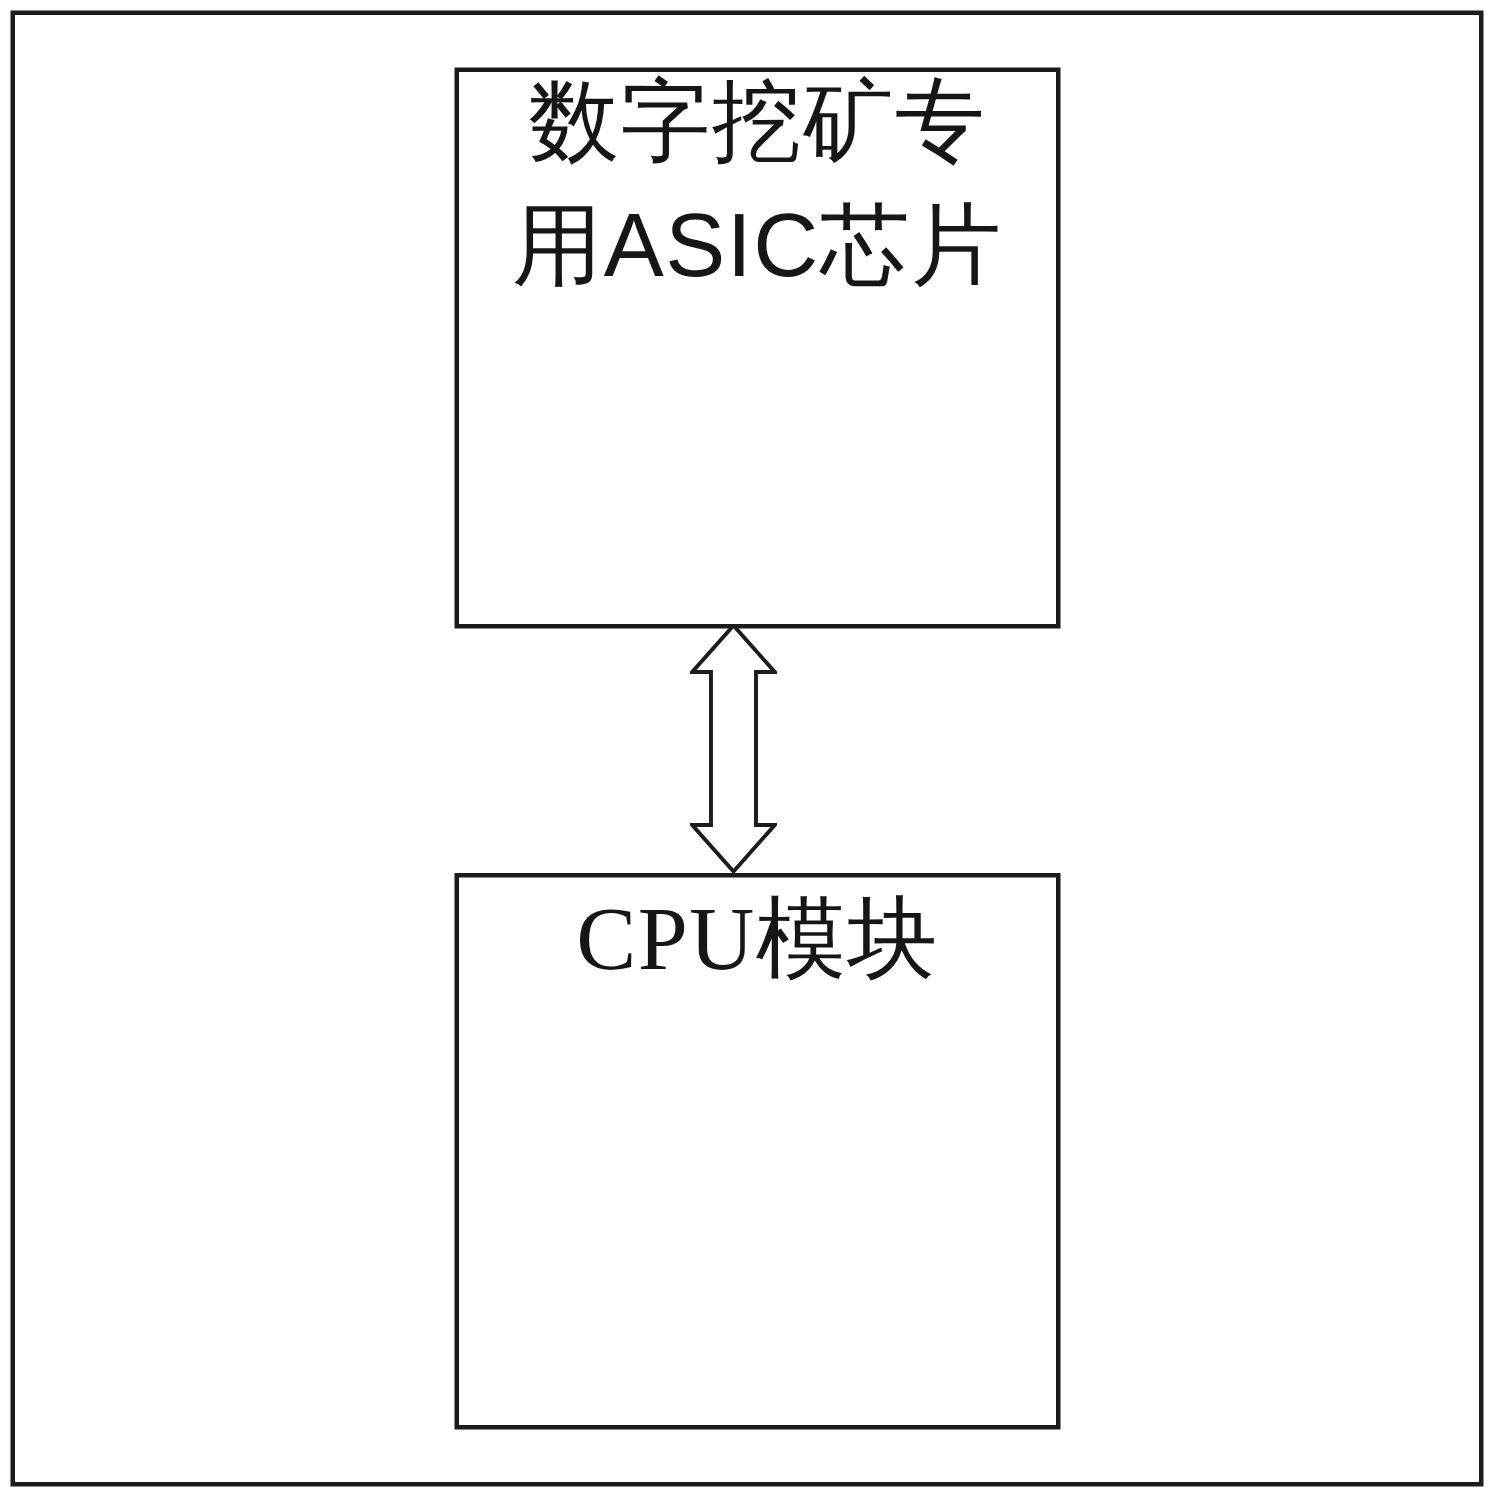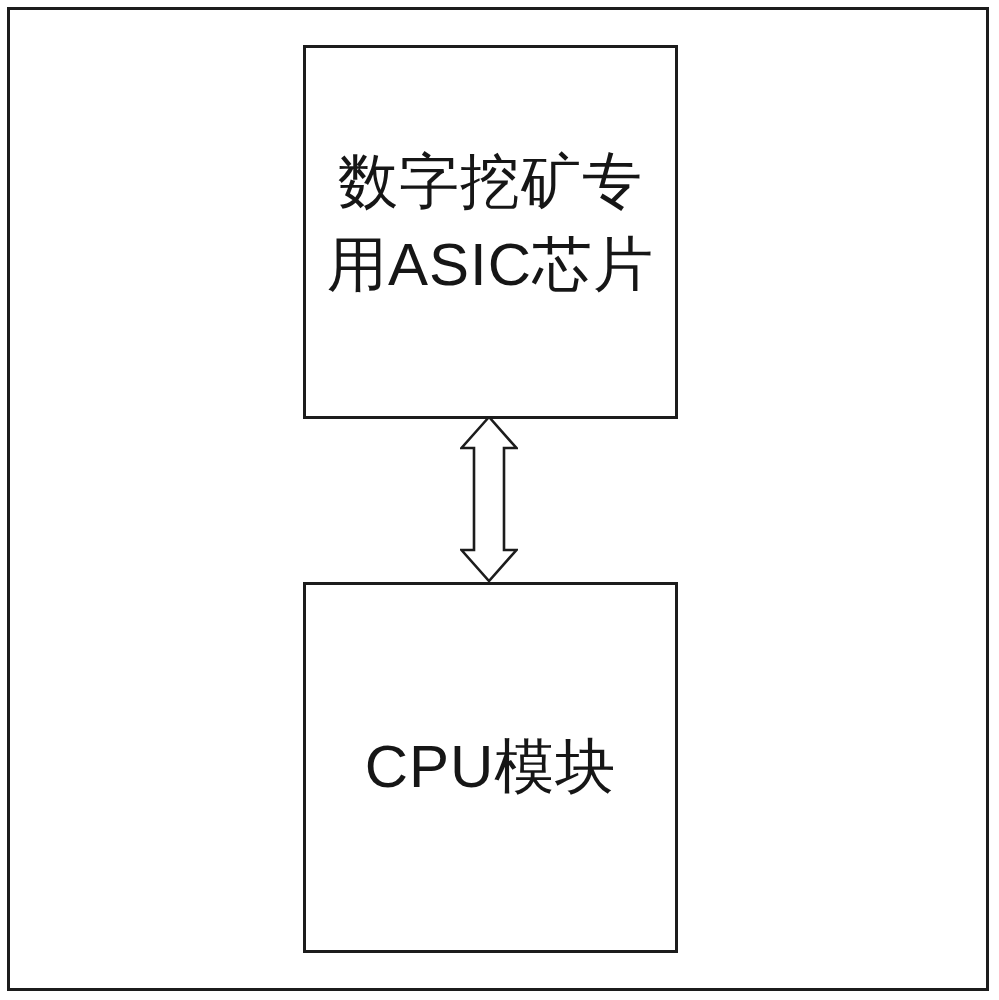--- a/index.html
+++ b/index.html
@@ -21,36 +21,36 @@
     left: 7px;
     top: 7px;
     width: 982px;
     height: 984px;
     border: 3px solid #1c1c1c;
     box-sizing: border-box;
   }
   .box {
     position: absolute;
     left: 303px;
-    width: 375px;
+    width: 404px;
     border: 3px solid #1c1c1c;
     box-sizing: border-box;
     background: #ffffff;
     display: flex;
-    align-items: center;
     justify-content: center;
     text-align: center;
   }
   .top-box {
     top: 45px;
     height: 374px;
   }
   .bottom-box {
     top: 582px;
     height: 371px;
+    font-family: Liberation Serif, serif;
   }
   .box-label {
     font-size: 60px;
     line-height: 1.38;
     white-space: pre-line;
     letter-spacing: 1px;
     color: #161616;
   }
   .top-box .box-label {
     position: relative;

